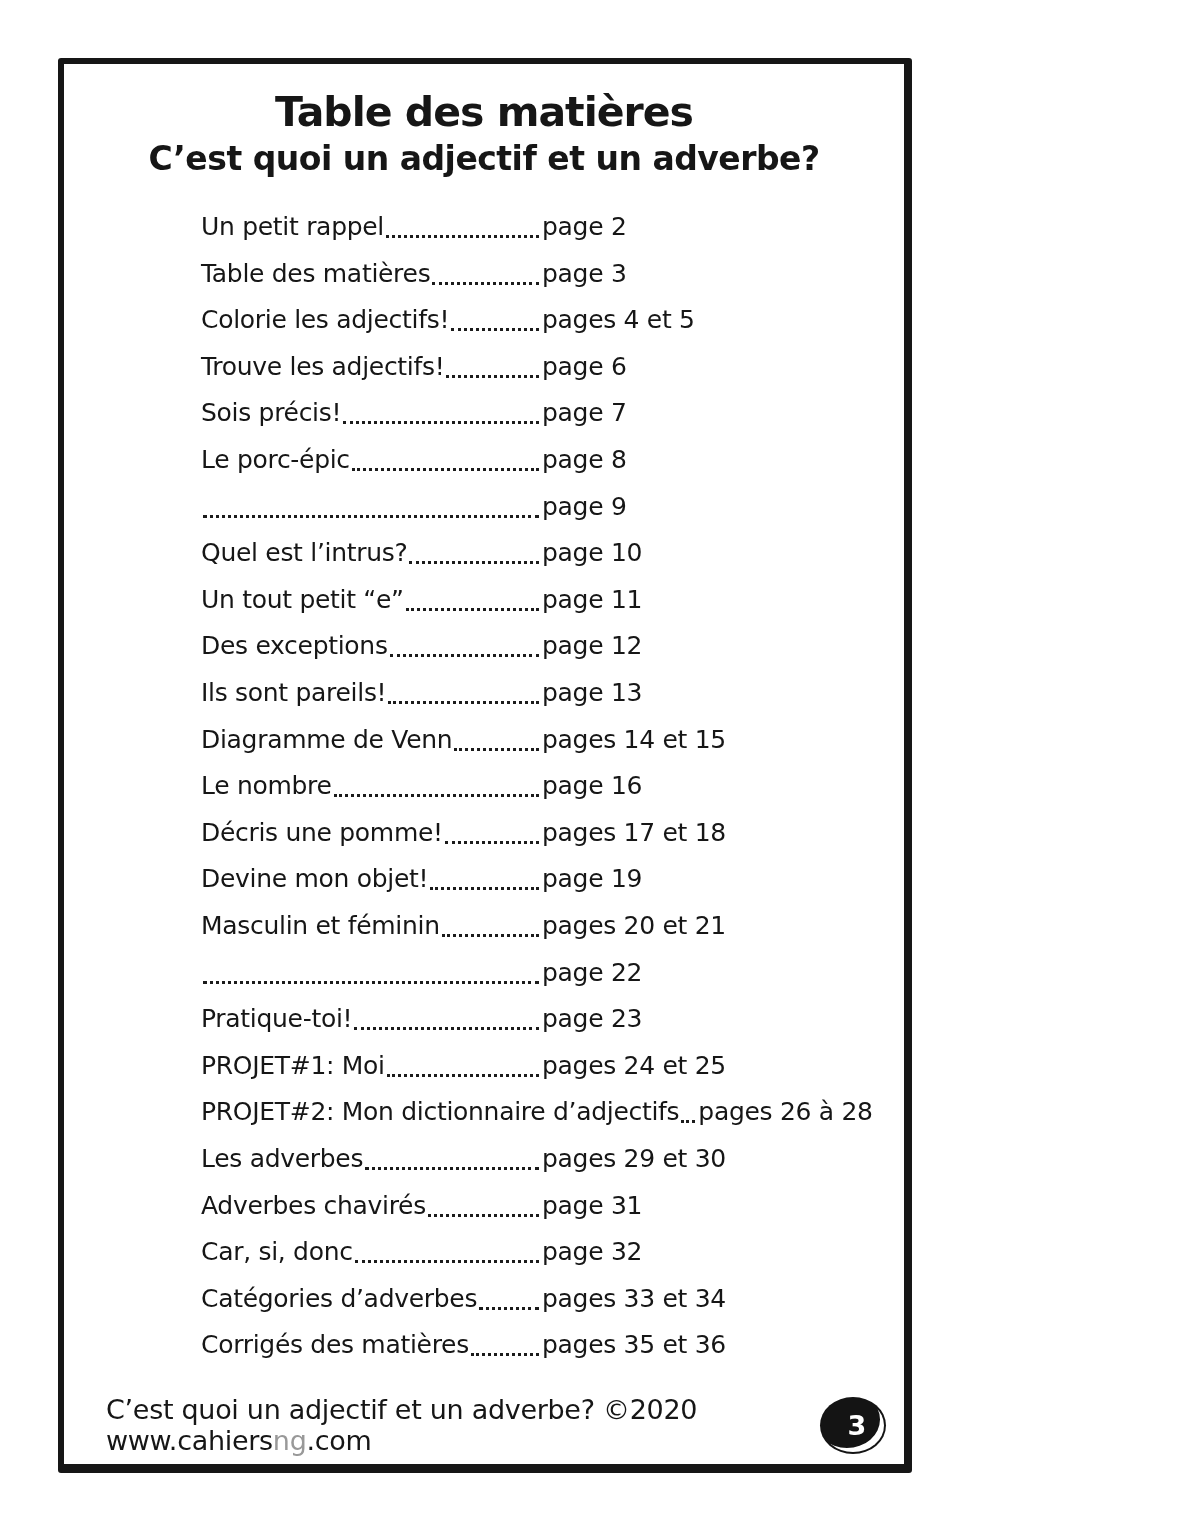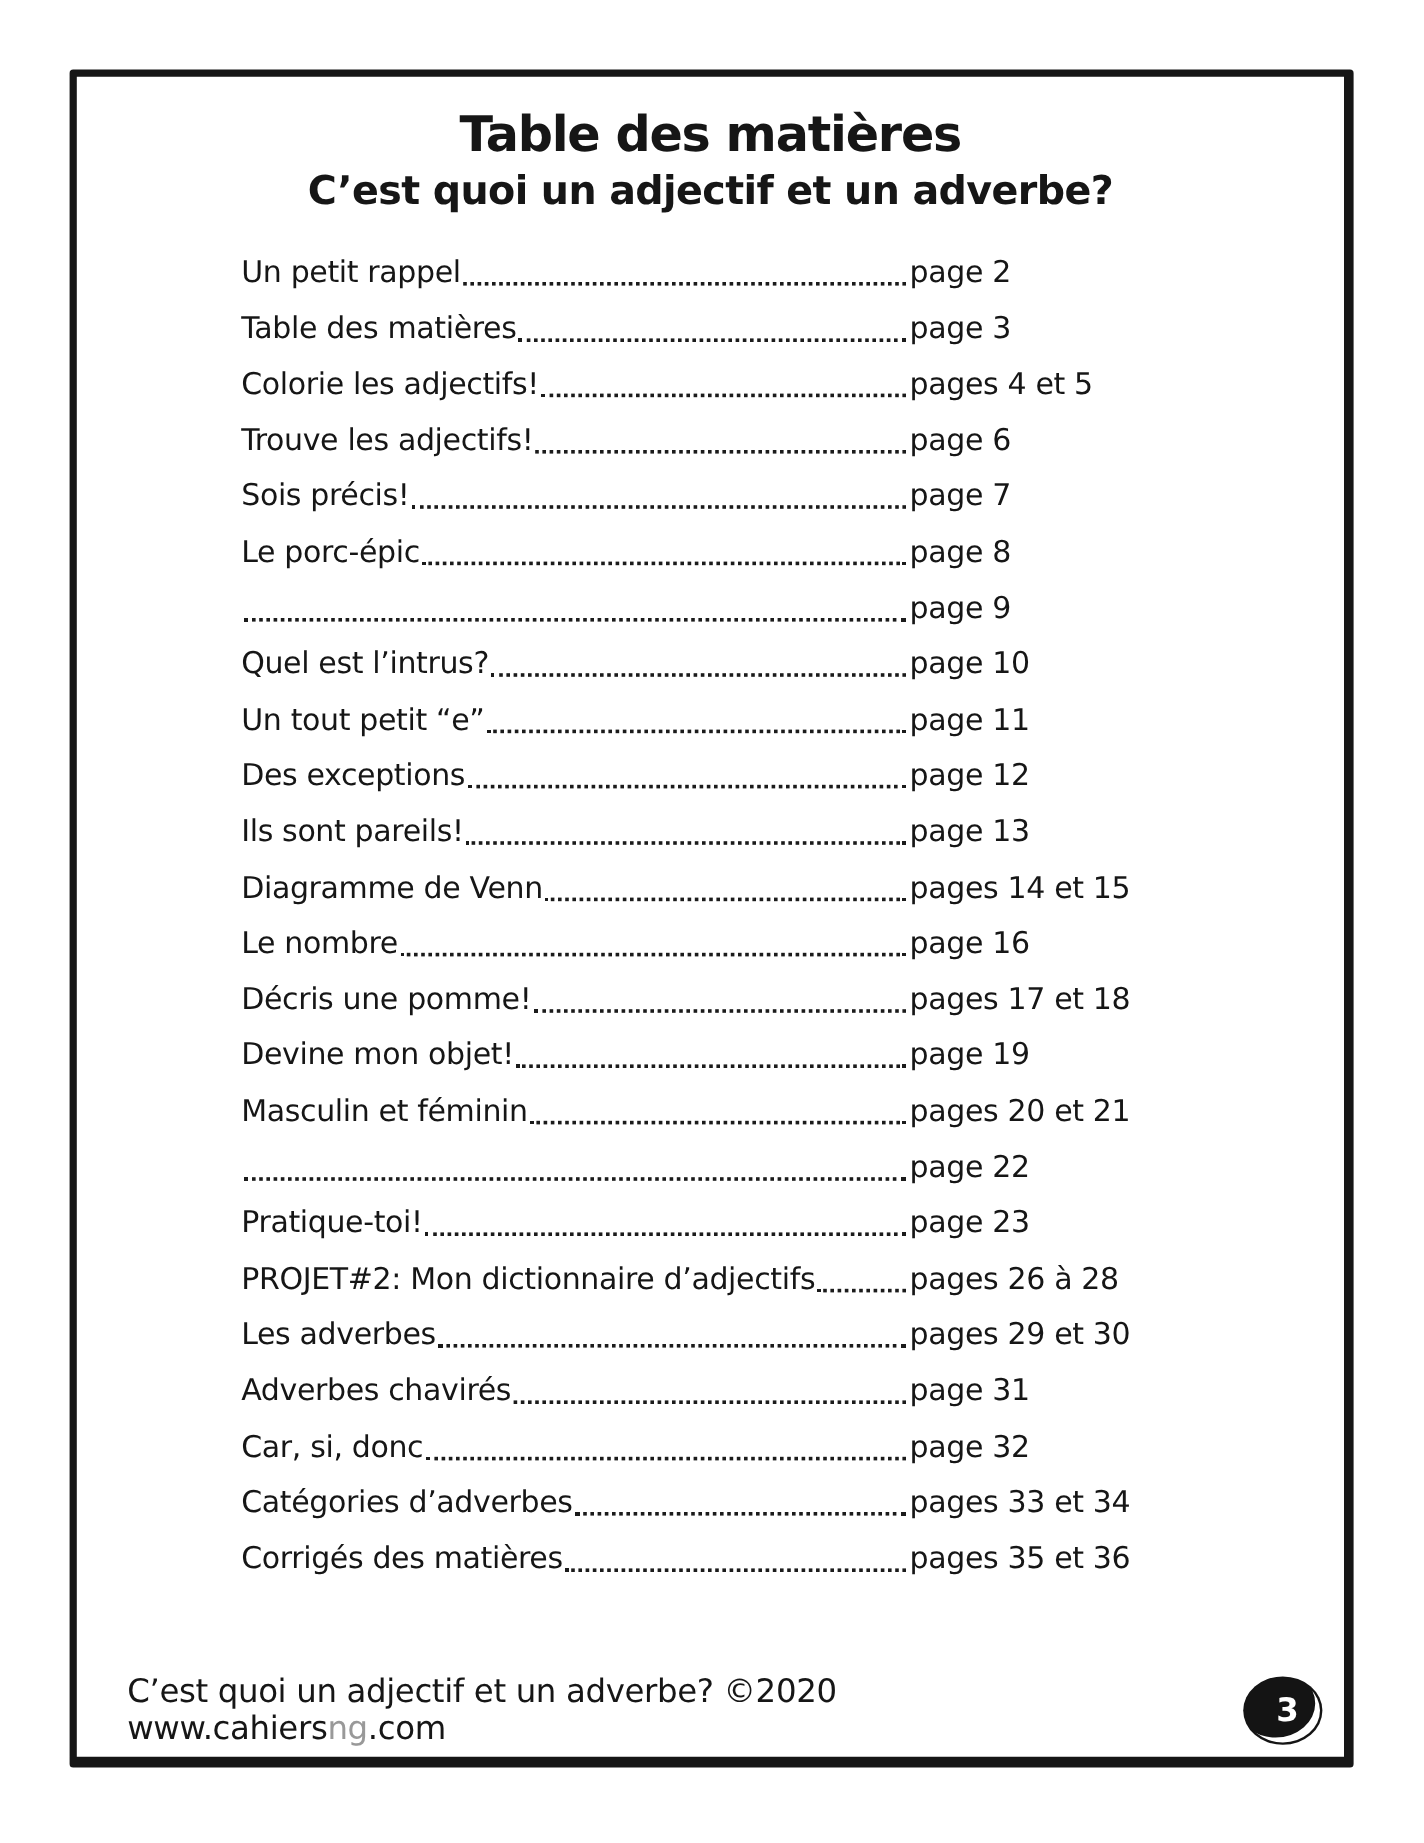--- a/index.html
+++ b/index.html
@@ -9,21 +9,21 @@
     height: 1536px;
     background: #ffffff;
     font-family: "DejaVu Sans", "Liberation Sans", sans-serif;
     color: #161616;
   }
 
   .page-frame {
     position: absolute;
     left: 58px;
     top: 58px;
-    width: 1070px;
+    width: 854px;
     height: 1415px;
     background: #ffffff;
     border: 6px solid #161616;
     border-right-width: 8px;
     border-bottom-width: 9px;
     border-radius: 3px;
   }
 
   
   .header {
@@ -225,20 +225,25 @@
       <span class="leader"></span>
       <span class="toc-page">page 22</span>
     </div>
 
     <div class="toc-row">
       <span class="toc-label">Pratique-toi!</span>
       <span class="leader"></span>
       <span class="toc-page">page 23</span>
     </div>
 
+    <div class="toc-row">
+      <span class="toc-label">PROJET#1: Moi</span>
+      <span class="leader"></span>
+      <span class="toc-page">pages 24 et 25</span>
+    </div>
 
     <div class="toc-row">
       <span class="toc-label">PROJET#2: Mon dictionnaire d’adjectifs</span>
       <span class="leader"></span>
       <span class="toc-page">pages 26 à 28</span>
     </div>
 
     <div class="toc-row">
       <span class="toc-label">Les adverbes</span>
       <span class="leader"></span>

